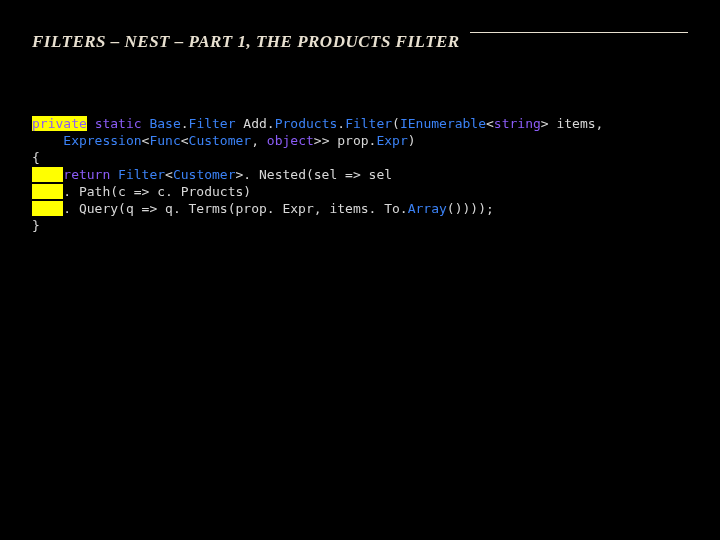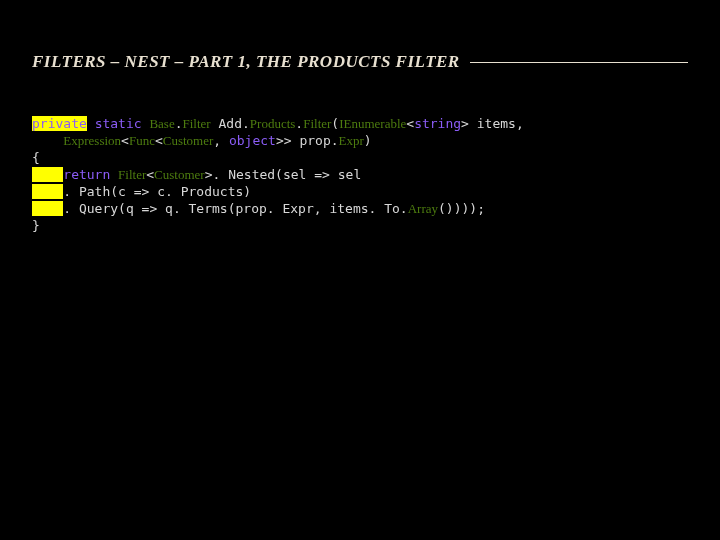--- a/index.html
+++ b/index.html
@@ -12,25 +12,24 @@
     overflow: hidden;
   }
   .slide {
     width: 720px;
     height: 540px;
     position: relative;
     box-sizing: border-box;
   }
   .title-row {
     position: absolute;
-    top: 52px;
+    top: 32px;
     left: 32px;
     right: 32px;
     display: flex;
-    align-items: center;
   }
   .title {
     color: #e8e0d0;
     font-style: italic;
     font-weight: bold;
     font-size: 17px;
     letter-spacing: 0.5px;
     white-space: nowrap;
     padding-right: 10px;
   }
@@ -52,21 +51,21 @@
     white-space: pre;
   }
   .code-line {
     display: block;
   }
   .hl-yellow {
     background: #ffff00;
     color: #000000;
   }
   .kw { color: #8b5cf6; } 
-  .type { color: #4d7c0f; font-family: Liberation Serif, serif; } 
+  .type { color: #3b82f6; } 
   .normal { color: #d8d8d8; }
 </style>
 </head>
 <body>
 
 <div class="slide">
 
   <div class="title-row">
     <div class="title">FILTERS – NEST – PART 1, THE PRODUCTS FILTER</div>
     <div class="title-line"></div>

